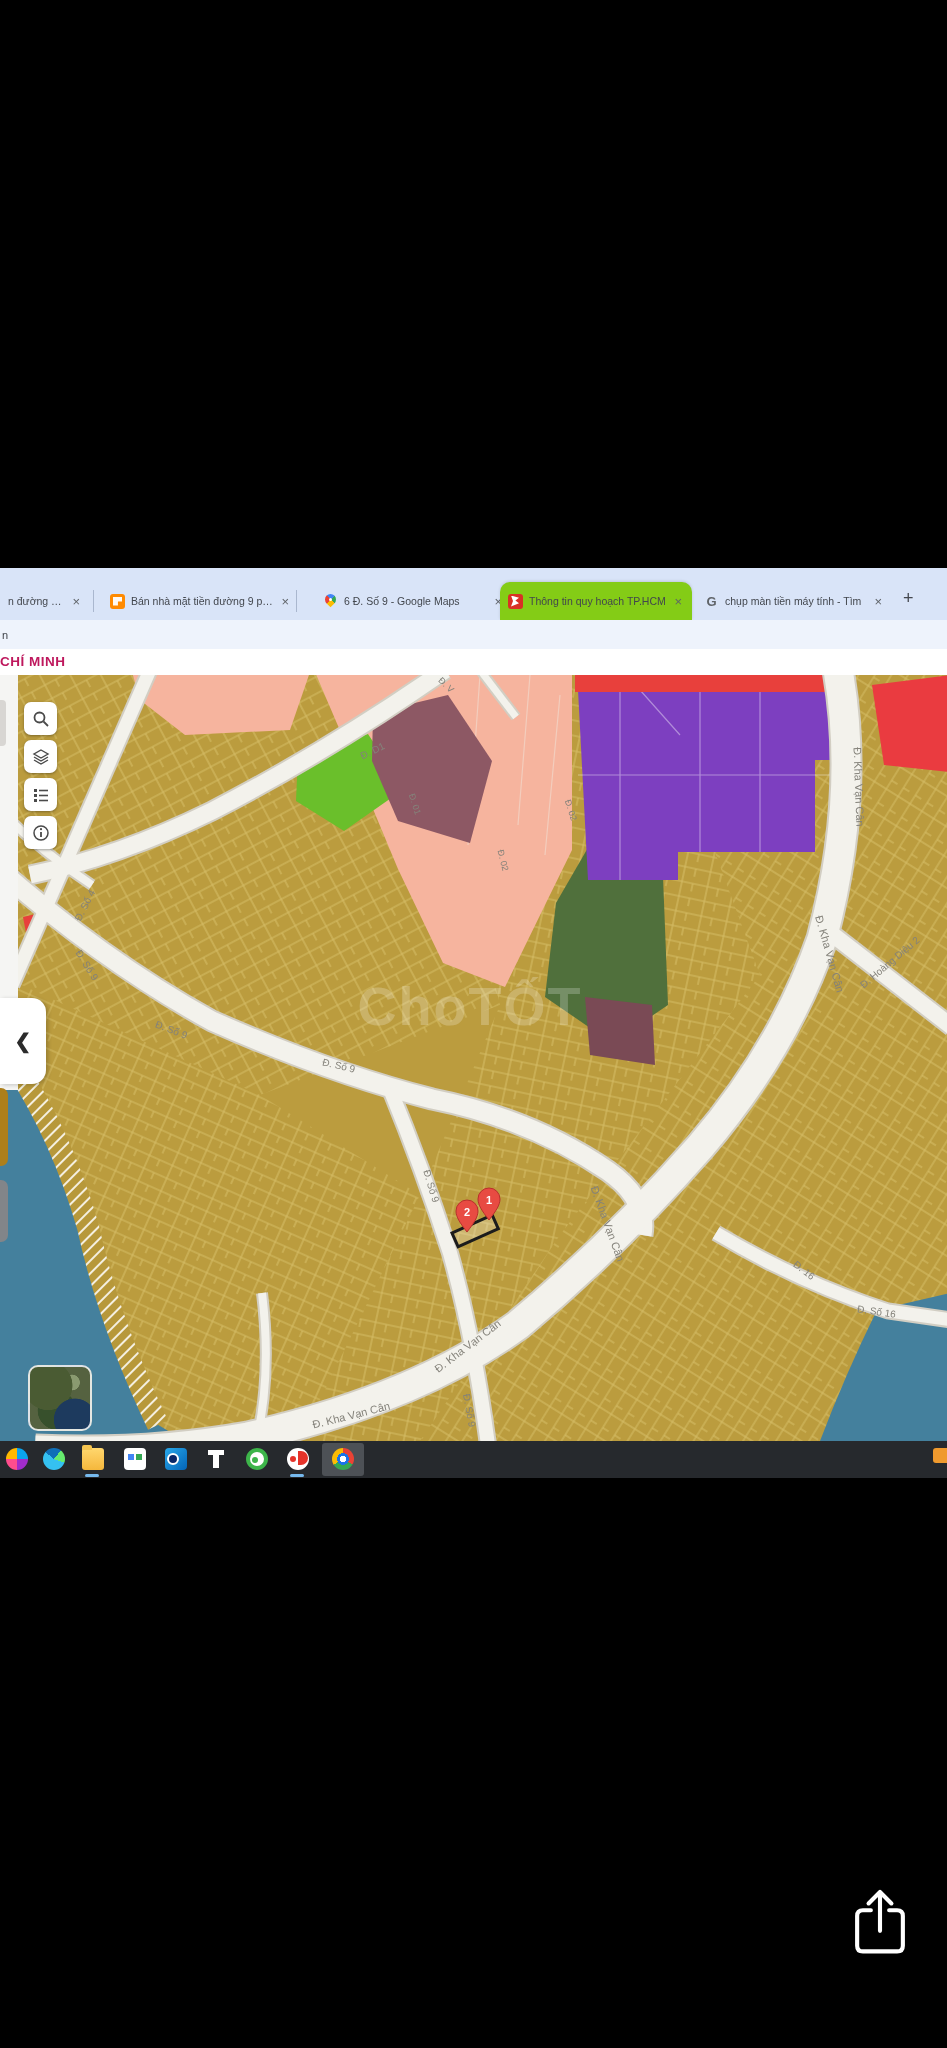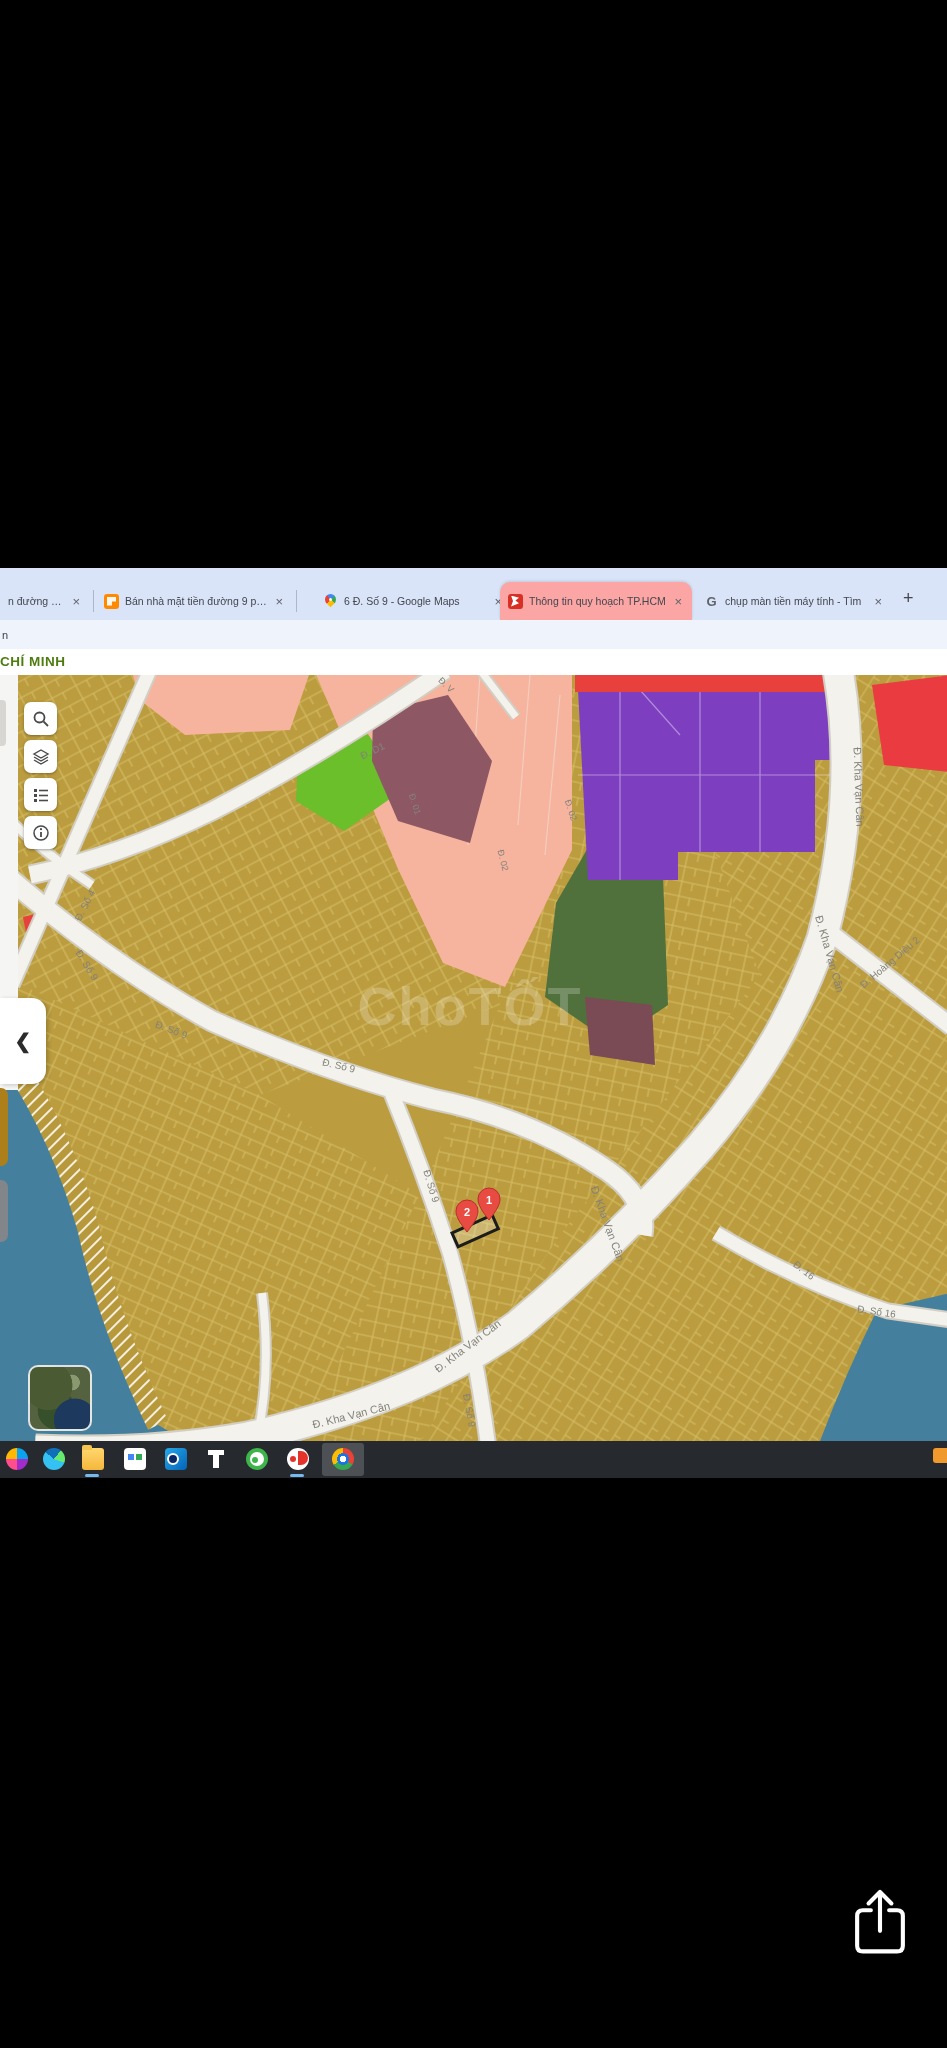--- a/index.html
+++ b/index.html
@@ -4,41 +4,41 @@
 <style>
   html,body{margin:0;padding:0;background:#000;}
   .screen{position:relative;width:947px;height:2048px;background:#000;overflow:hidden;
           font-family:"Liberation Sans", sans-serif;}
   
   .tabstrip{position:absolute;left:0;top:568px;width:947px;height:52px;background:#d9e4f8;}
   .tab{position:absolute;top:14px;height:38px;display:flex;align-items:center;gap:6px;
        padding:0 8px;box-sizing:border-box;font-size:10.5px;color:#42464d;}
   .tab .title{flex:1;white-space:nowrap;overflow:hidden;text-overflow:ellipsis;}
   .tab .x{color:#5f6368;font-size:13px;line-height:13px;padding:0 2px;flex:none;}
-  .tab.active{background:#fca5a5;border-radius:10px 10px 0 0;box-shadow:0 -1px 3px rgba(0,0,0,.12);}
+  .tab.active{background:#84cc16;border-radius:10px 10px 0 0;box-shadow:0 -1px 3px rgba(0,0,0,.12);}
   .tabsep{position:absolute;top:22px;width:1px;height:22px;background:#aab7cf;}
   .fav{width:15px;height:15px;flex:none;border-radius:3px;position:relative;}
   .fav.chotot{background:#ff8a00;}
   .fav.chotot:after{content:"";position:absolute;left:3px;top:3px;width:9px;height:9px;
        background:#fff;clip-path:polygon(0 0,100% 0,100% 55%,55% 55%,55% 100%,0 100%);opacity:.95;}
   .fav.qh{background:#d93025;}
   .fav.qh:after{content:"";position:absolute;left:3px;top:2px;width:8px;height:11px;background:#fff;
        clip-path:polygon(0 0,100% 20%,55% 45%,100% 70%,0 100%,25% 50%);}
   .fav.gpin{background:transparent;border-radius:0;}
   .fav.gpin:before{content:"";position:absolute;left:2px;top:0;width:11px;height:11px;border-radius:50% 50% 50% 0;
        transform:rotate(-45deg);background:conic-gradient(#4285f4 0 25%,#34a853 0 50%,#fbbc04 0 75%,#ea4335 0);}
   .fav.gpin:after{content:"";position:absolute;left:6px;top:4px;width:3px;height:3px;border-radius:50%;background:#fff;}
   .fav.gg{background:transparent;color:#5f6368;font-weight:bold;font-size:13px;line-height:15px;text-align:center;border-radius:0;}
   .newtab{position:absolute;top:20px;font-size:18px;color:#44474e;}
   .addrrow{position:absolute;left:0;top:620px;width:947px;height:29px;background:#eef3fc;
        font-size:11px;color:#3f434a;}
   .addrrow span{position:absolute;left:2px;top:9px;}
   .pagehead{position:absolute;left:0;top:649px;width:947px;height:26px;background:#ffffff;
        border-bottom:1px solid #e4e6ea;}
-  .pagehead span{position:absolute;left:0;top:5px;font-size:13.5px;font-weight:600;color:#4d7c0f;letter-spacing:.5px;}
+  .pagehead span{position:absolute;left:0;top:5px;font-size:13.5px;font-weight:600;color:#be185d;letter-spacing:.5px;}
   
   .mapwrap{position:absolute;left:0;top:675px;width:947px;height:766px;background:#bb9c3e;}
   .leftcol{position:absolute;left:0;top:675px;width:18px;height:415px;background:#f5f5f3;}
   .graychip{position:absolute;left:0;top:700px;width:6px;height:46px;background:#d8d6d3;border-radius:0 4px 4px 0;}
   .goldchip{position:absolute;left:-6px;top:1088px;width:14px;height:78px;background:#ad7f1b;border-radius:7px;}
   .grayleg{position:absolute;left:-6px;top:1180px;width:14px;height:62px;background:#828589;border-radius:7px;}
   .mapbtn{position:absolute;left:24px;width:33px;height:33px;background:#fff;border-radius:7px;
        box-shadow:0 1px 3px rgba(0,0,0,.35);display:flex;align-items:center;justify-content:center;}
   .backtab{position:absolute;left:0;top:998px;width:46px;height:86px;background:#fff;
        border-radius:0 14px 14px 0;box-shadow:2px 1px 4px rgba(0,0,0,.2);
@@ -85,21 +85,21 @@
 <body>
 
 <div class="screen">
 
   <div class="tabstrip">
     <div class="tab" style="left:0;width:90px">
       <span class="title">n đường số 4 p</span>
       <span class="x">×</span>
     </div>
     <div class="tabsep" style="left:93px"></div>
-    <div class="tab" style="left:96px;width:197px">
+    <div class="tab" style="left:102px;width:197px">
       <span class="fav chotot"></span>
       <span class="title">Bán nhà mặt tiền đường 9 phư</span>
       <span class="x">×</span>
     </div>
     <div class="tabsep" style="left:296px"></div>
     <div class="tab" style="left:315px;width:197px">
       <span class="fav gpin"></span>
       <span class="title">6 Đ. Số 9 - Google Maps</span>
       <span class="x">×</span>
     </div>

